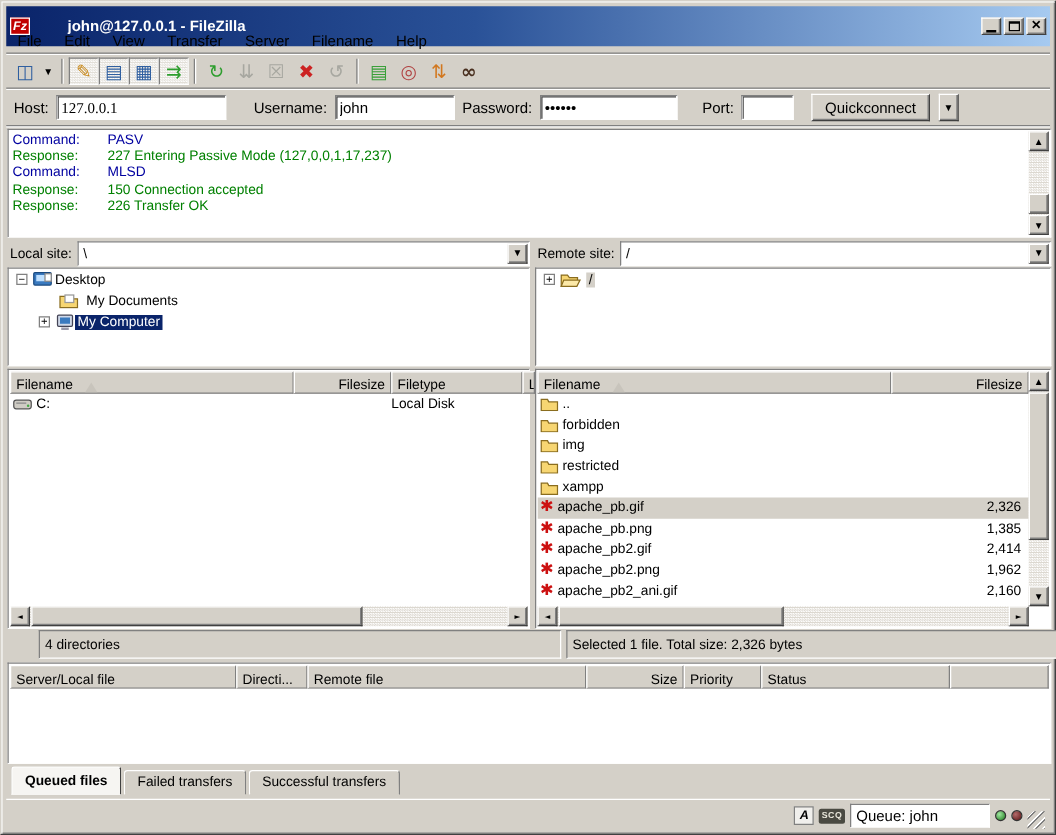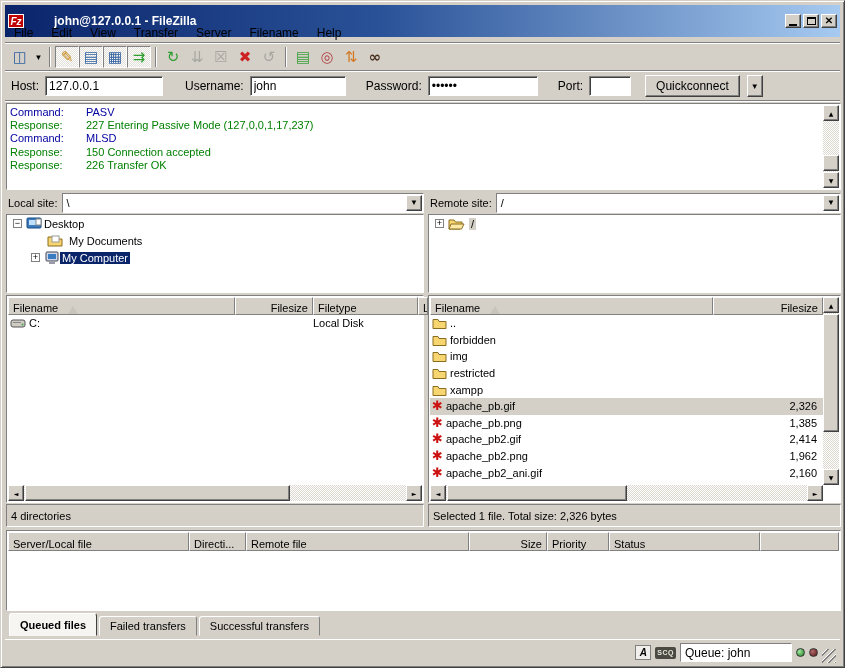--- a/index.html
+++ b/index.html
@@ -100,21 +100,21 @@
               border-bottom:8px solid #c8c4bc; margin-left:10px; }
   .list-body { position:absolute; left:1px; right:1px; top:19px; bottom:17px; overflow:hidden; }
   .file-row { display:grid; height:16.6px; align-items:center; white-space:nowrap; }
   .cell-name { display:flex; align-items:center; gap:3px; padding-left:2px; overflow:hidden; }
   .cell-size { text-align:right; padding-right:6px; }
   .row-selected { background:#d4d0c8; }
   .splat { color:#cc1111; font-size:13px; font-family:"DejaVu Sans",sans-serif; line-height:10px; }
 
   .pane-status { position:absolute; top:503px; height:23px; background:#d4d0c8;
                  border:1px solid; border-color:#808080 #ffffff #ffffff #808080;
-                 display:flex; align-items:center; padding:0 4px; }
+                 display:flex; align-items:center; padding:0 4px;margin-left:25px; }
 
   
   .queue-box { position:absolute; left:5px; top:529px; width:835px; height:81px; background:#fff; }
   .queue-hdr { position:absolute; left:1px; right:1px; top:1px; height:19px; display:grid;
                grid-template-columns:181px 57px 223px 78px 62px 151px 1fr; }
   .queue-body { position:absolute; left:1px; right:1px; top:20px; bottom:1px; background:#fff; }
 
   
   .tabs { position:absolute; left:5px; right:5px; top:611px; height:24px; display:flex; align-items:flex-end; padding-left:3px; }
   .tab { height:20px; padding:0 10px; display:flex; align-items:center; background:#d4d0c8;
@@ -219,24 +219,24 @@
     <div class="tb-btn c-sync">
         <span>⇅</span>
       </div>
     <div class="tb-btn c-find">
         <span>∞</span>
       </div>
   </div>
 
   <div class="quickbar">
     <span>Host:</span>
-    <input class="txt sunken" style="width: 118px;" value="127.0.0.1">
+    <input class="txt sunken" style="width: 136px; font-family: Liberation Serif, serif;" value="127.0.0.1">
     <span style="margin-left:16px">Username:</span>
     <input class="txt sunken" style="width: 96px;" value="john">
-    <span style="margin-left:14px">Password:</span>
+    <span style="margin-left:0">Password:</span>
     <input class="txt sunken" style="width: 110px;" value="••••••">
     <span style="margin-left:14px">Port:</span>
     <input class="txt sunken" style="width: 42px;" value="">
     <button class="qc-btn raised" style="margin-left:8px">Quickconnect</button>
     <div class="qc-drop raised" style="margin-left:1px">
         <span>▼</span>
       </div>
   </div>
 
   <div class="log sunken-flat">

